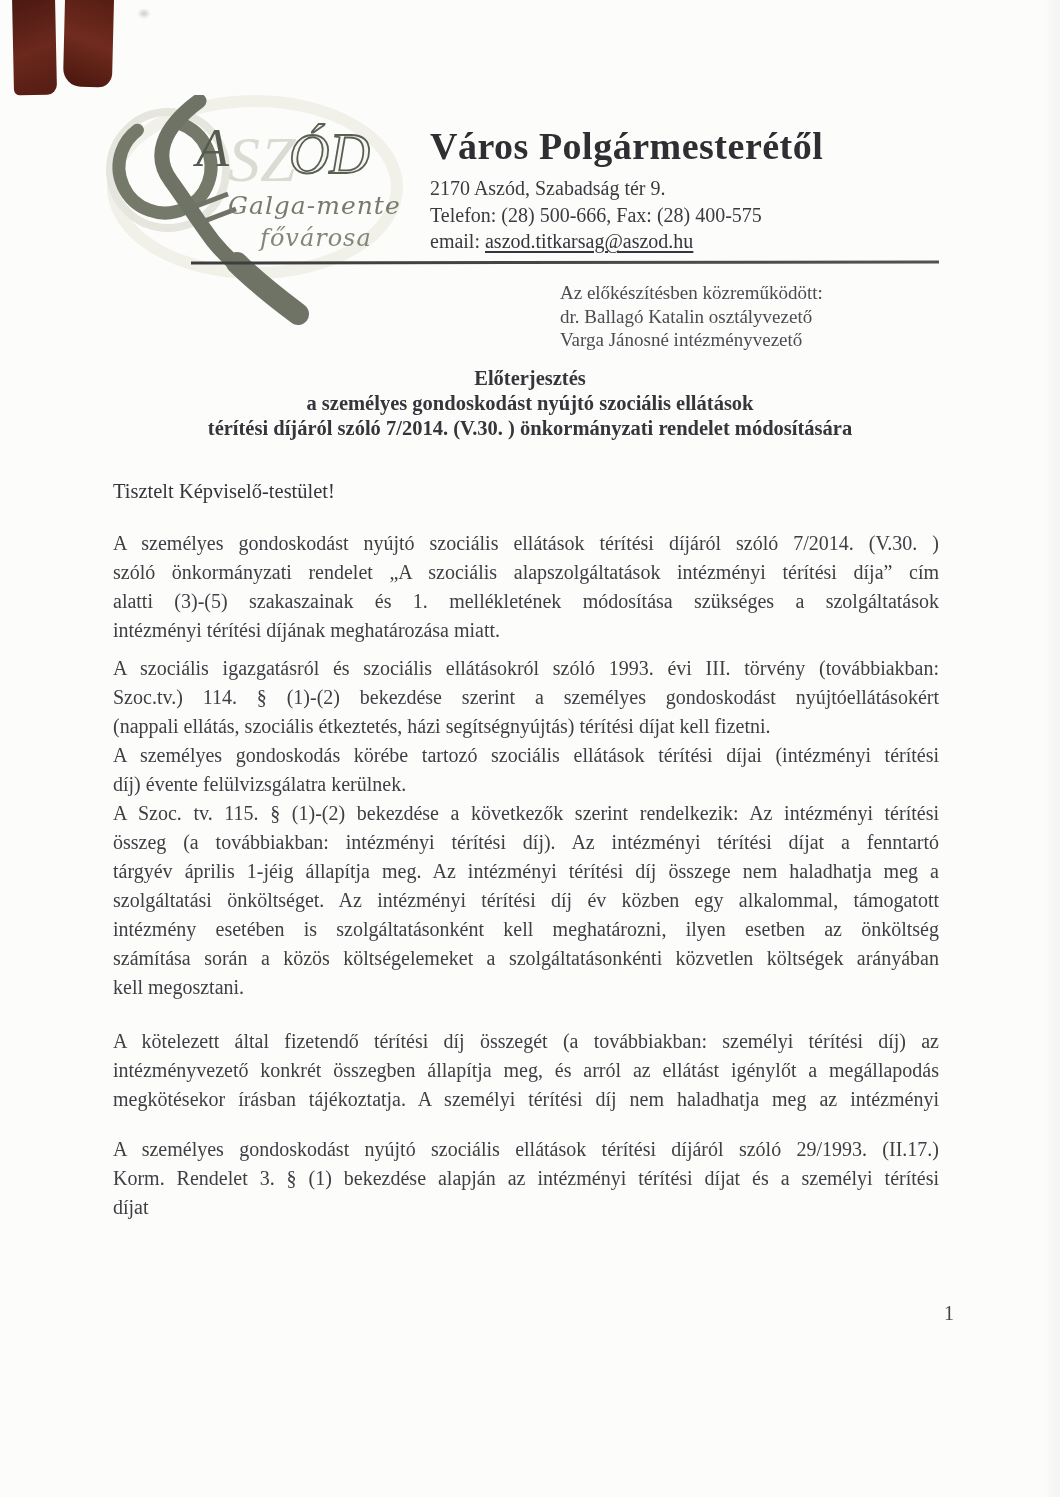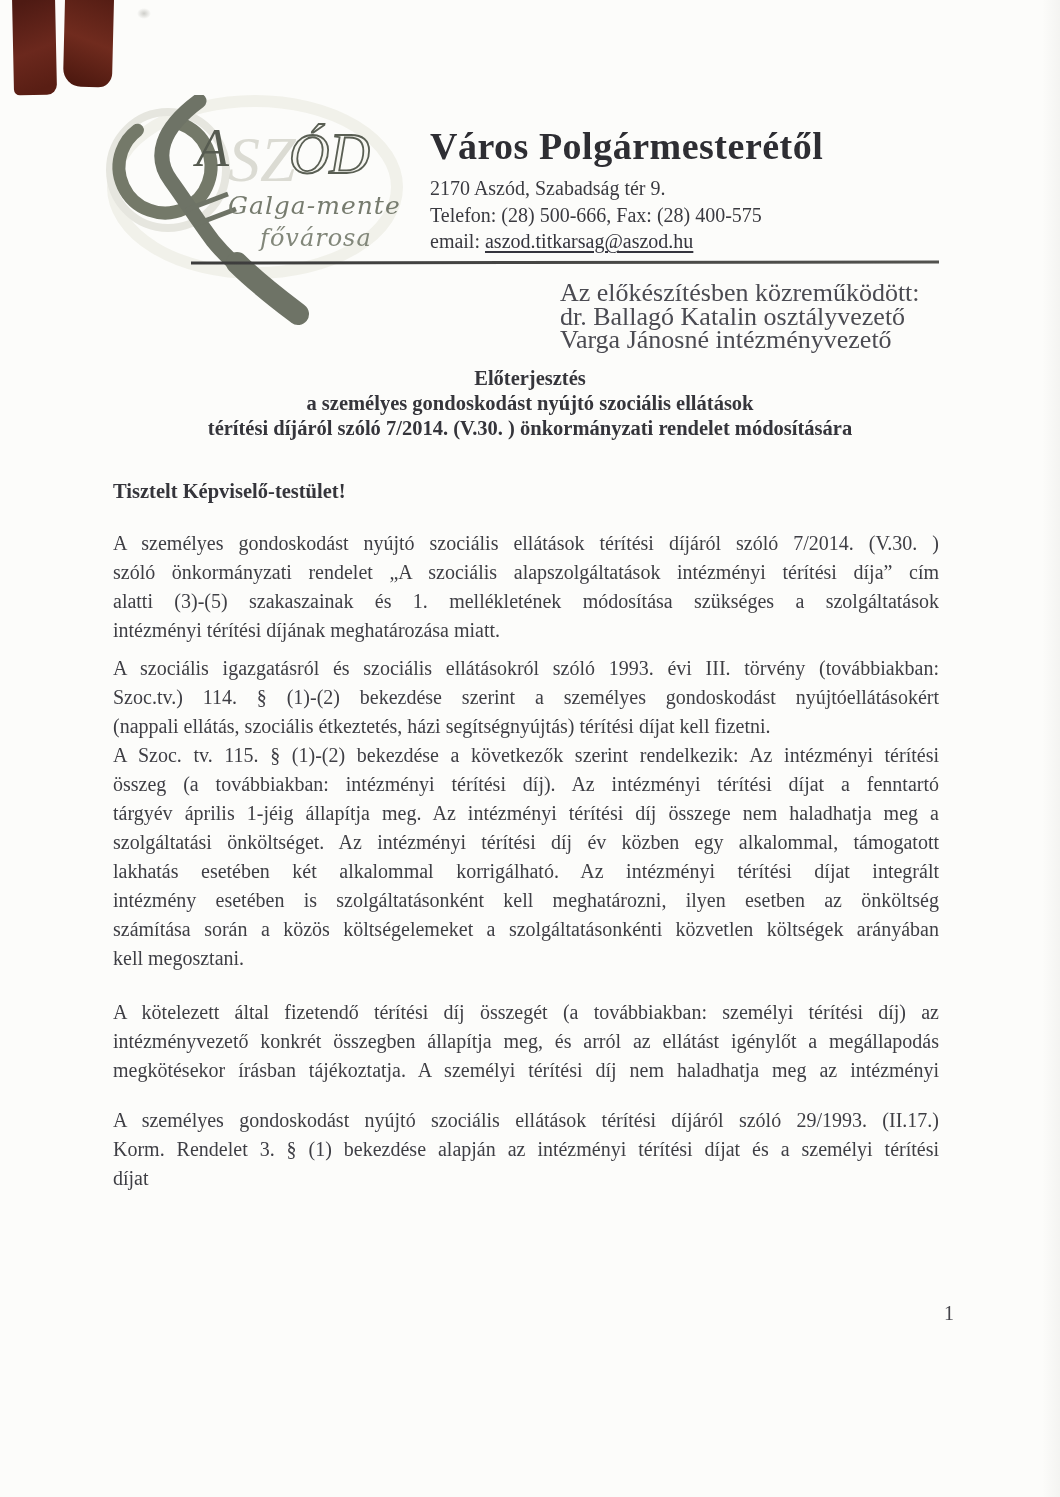--- a/index.html
+++ b/index.html
@@ -39,26 +39,26 @@
   }
   .head-contact { margin-top:7px; font-size:20px; line-height:26.5px; color:#3a3a40; }
   .head-contact .email-line a, .head-contact .email-line .email {
     color:#35353e; text-decoration:underline; text-underline-offset:3px;
   }
   .rule {
     position:absolute; left:191px; top:261px; width:748px; height:3px;
     background:linear-gradient(to right,#3c3c3c,#52524e); transform:rotate(-0.08deg);
   }
   
-  .prepared { position:absolute; left:560px; top:281px; font-size:26px; line-height:23.5px; color:#4b4b52; }
+  .prepared { position:absolute; left:560px; top:281px; font-size:19px; line-height:23.5px; color:#4b4b52; }
   
   .subject { position:absolute; left:0; top:366px; width:1060px; text-align:center;
              font-weight:bold; font-size:20.5px; line-height:25px; color:#35353b; }
   
-  .salutation { position:absolute; left:113px; top:480px; font-weight:bold; font-size:20.5px; color:#35353b; }
+  .salutation { position:absolute; left:113px; top:480px; font-weight:normal; font-size:20.5px; color:#35353b; }
   
   .body-block { position:absolute; left:113px; top:529px; width:826px; font-size:20px; }
   .para { margin:0; }
   .para-1 { margin-bottom:9px; }
   .para-4 { margin-bottom:25px; }
   .para-5 { margin-bottom:21px; }
   .bline {
     height:29px; line-height:29px; overflow:hidden;
     text-align:justify; text-align-last:justify; color:#3e3e44;
   }
@@ -122,26 +122,29 @@
         <div class="bline">A személyes gondoskodást nyújtó szociális ellátások térítési díjáról szóló 7/2014. (V.30. )</div>
         <div class="bline">szóló önkormányzati rendelet „A szociális alapszolgáltatások intézményi térítési díja” cím</div>
         <div class="bline">alatti (3)-(5) szakaszainak és 1. mellékletének módosítása szükséges a szolgáltatások</div>
         <div class="bline last">intézményi térítési díjának meghatározása miatt.</div>
       </div>
       <div class="para para-2">
         <div class="bline">A szociális igazgatásról és szociális ellátásokról szóló 1993. évi III. törvény (továbbiakban:</div>
         <div class="bline">Szoc.tv.) 114. § (1)-(2) bekezdése szerint a személyes gondoskodást nyújtóellátásokért</div>
         <div class="bline last">(nappali ellátás, szociális étkeztetés, házi segítségnyújtás) térítési díjat kell fizetni.</div>
       </div>
+      <div class="para para-3">
+        <div class="bline">A személyes gondoskodás körébe tartozó szociális ellátások térítési díjai (intézményi térítési</div>
+        <div class="bline last">díj) évente felülvizsgálatra kerülnek.</div>
+      </div>
       <div class="para para-4">
         <div class="bline">A Szoc. tv. 115. § (1)-(2) bekezdése a következők szerint rendelkezik: Az intézményi térítési</div>
         <div class="bline">összeg (a továbbiakban: intézményi térítési díj). Az intézményi térítési díjat a fenntartó</div>
         <div class="bline">tárgyév április 1-jéig állapítja meg. Az intézményi térítési díj összege nem haladhatja meg a</div>
         <div class="bline">szolgáltatási önköltséget. Az intézményi térítési díj év közben egy alkalommal, támogatott</div>
-        <div class="bline">lakhatás esetében két alkalommal korrigálható. Az intézményi térítési díjat integrált</div>
         <div class="bline">intézmény esetében is szolgáltatásonként kell meghatározni, ilyen esetben az önköltség</div>
         <div class="bline">számítása során a közös költségelemeket a szolgáltatásonkénti közvetlen költségek arányában</div>
         <div class="bline last">kell megosztani.</div>
       </div>
       <div class="para para-5">
         <div class="bline">A kötelezett által fizetendő térítési díj összegét (a továbbiakban: személyi térítési díj) az</div>
         <div class="bline">intézményvezető konkrét összegben állapítja meg, és arról az ellátást igénylőt a megállapodás</div>
         <div class="bline">megkötésekor írásban tájékoztatja. A személyi térítési díj nem haladhatja meg az intézményi</div>
       </div>
       <div class="para para-6">

